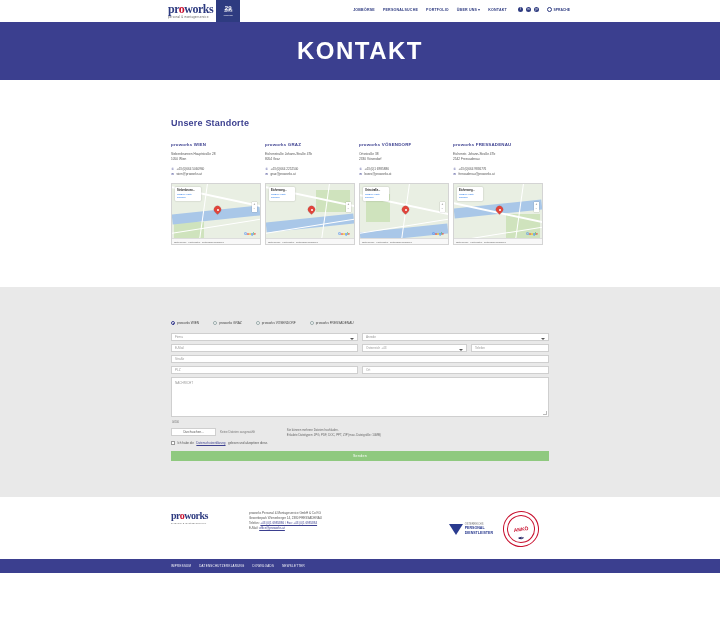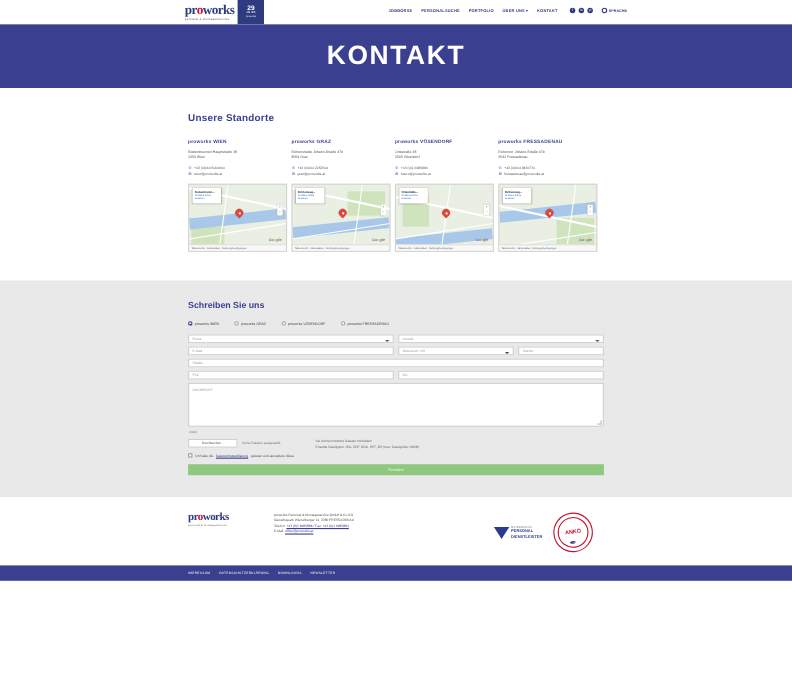--- a/index.html
+++ b/index.html
@@ -53,21 +53,21 @@
     height:58px; background:#3b3f8f;
     display:flex; align-items:center; justify-content:center;
   }
   .hero h1 {
     margin:0; color:#fff; font-size:24px; font-weight:bold; letter-spacing:1.5px;
     font-family:"Liberation Sans", sans-serif;
   }
 
   
   .section-white { background:#fff; padding:22px 0 26px 0; }
-  .wrap { width:378px; margin:0 auto; position:relative; }
+  .wrap { width:378px; margin:16px auto; position:relative; }
   h2.sec {
     margin:0 0 14px 0; font-size:9px; color:#3b3f8f; font-weight:bold;
     letter-spacing:0.2px;
   }
   .locs { display:flex; gap:4px; }
   .loc { width:90px; }
   .loc h3 { margin:0 0 5px 0; font-size:4.4px; color:#3b3f8f; font-weight:bold; letter-spacing:0.2px;}
   .loc .addr { font-size:3.2px; color:#555; line-height:1.55; margin-bottom:5px;}
   .loc .row { display:flex; align-items:center; gap:2px; font-size:3.1px; color:#555; line-height:1.7;}
   .loc .row .ic { width:3.4px;height:3.4px; flex:0 0 3.4px; color:#3b3f8f; font-size:3.2px; line-height:1; display:flex;align-items:center;justify-content:center;}
@@ -345,21 +345,20 @@
             <div class="map-bottom">Tastenkombi  ·  Kartendaten  ·  Nutzungsbedingungen</div>
           </div>
         </div>
 
       </div>
     </div>
   </div>
 
   <div class="section-grey">
     <div class="wrap">
-      <h2 class="sec2">Schreiben Sie uns</h2>
 
       <div class="radios">
         <label class="radio">
             <span class="rdot on"></span>
             <span>proworks WIEN</span>
           </label>
         <label class="radio">
             <span class="rdot"></span>
             <span>proworks GRAZ</span>
           </label>

